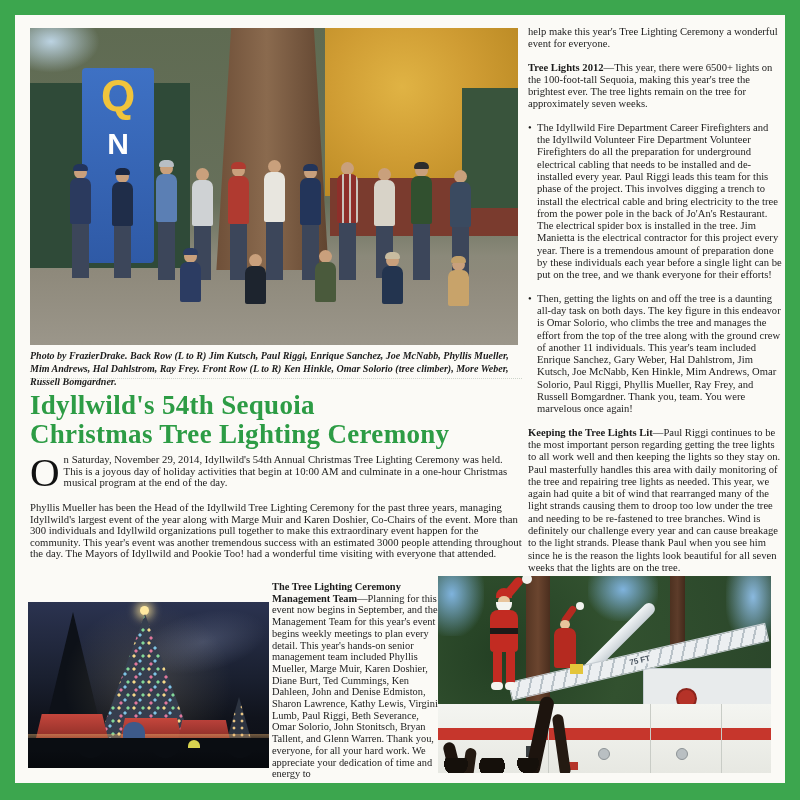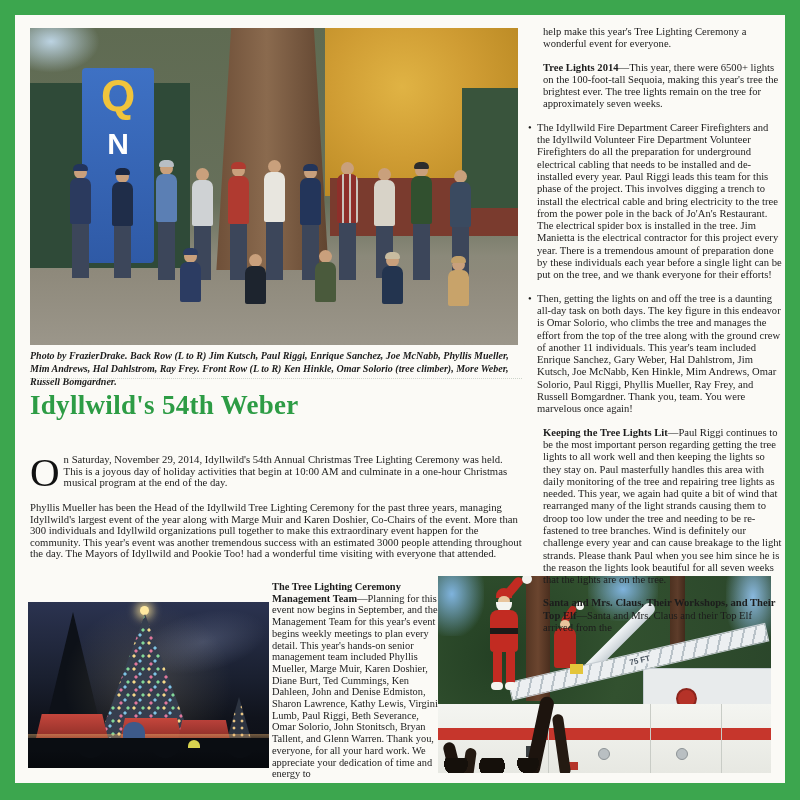--- a/index.html
+++ b/index.html
@@ -7,21 +7,21 @@
   .inner{position:absolute;left:15px;top:15px;width:770px;height:768px;background:#fbfaf6;}
   .abs{position:absolute;}
   .photo{position:absolute;overflow:hidden;background:#777;}
   
   .caption{position:absolute;left:30px;top:349px;width:490px;font-size:10px;font-style:italic;font-weight:bold;color:#1b1b1b;line-height:13px;}
   .rule{position:absolute;left:30px;top:378px;width:492px;border-top:1px dotted #b9c3b6;opacity:.7;}
   .headline{position:absolute;left:30px;top:391px;width:500px;color:#2d9c45;font-weight:bold;font-size:27px;line-height:29px;letter-spacing:.3px;}
   .bodytext{position:absolute;color:#1c1c1c;font-size:10.7px;line-height:11.6px;}
   .dropcap{float:left;font-size:41px;line-height:33px;padding:2px 4px 0 0;font-weight:normal;color:#111;}
   .rcol{position:absolute;left:528px;top:26px;width:254px;color:#1c1c1c;font-size:10.6px;line-height:12.3px;}
-  .rcol p{margin:0 0 11px 15px;}
+  .rcol p{margin:0 0 11px 0;}
   .rcol ul{margin:0 0 11px 0;padding:0;list-style:none;}
   .rcol li{position:relative;padding-left:9px;margin:0 0 11px 0;}
   .rcol li:before{content:"•";position:absolute;left:0;top:0;}
   .mcol{position:absolute;left:272px;top:581px;width:172px;color:#1c1c1c;font-size:10.4px;line-height:11.7px;}
   b.lead{font-weight:bold;}
   
   .person{position:absolute;}
   .person .head{position:absolute;left:4px;top:0;width:13px;height:13px;border-radius:50%;background:#c9a07c;}
   .person .cap{position:absolute;left:3px;top:-2px;width:15px;height:7px;border-radius:7px 7px 2px 2px;}
   .person .torso{position:absolute;left:0;top:12px;width:21px;border-radius:7px 7px 2px 2px;}
@@ -133,21 +133,22 @@
       <div class="head"></div>
       <div class="cap" style="background:#c2a06a;"></div>
       <div class="torso" style="height:36px;background:#c8a36a;"></div>
     </div>
 </div>
 
 <div class="caption">Photo by FrazierDrake. Back Row (L to R) Jim Kutsch, Paul Riggi, Enrique Sanchez, Joe McNabb, Phyllis Mueller, Mim Andrews, Hal Dahlstrom, Ray Frey. Front Row (L to R) Ken Hinkle, Omar Solorio (tree climber), More Weber, Russell Bomgardner.</div>
 <div class="rule"></div>
 
 <div class="headline">
-  <div>Idyllwild's 54th Weber</div>
+  <div>Idyllwild's 54th Sequoia</div>
+  <div>Christmas Tree Lighting Ceremony</div>
 </div>
 
 <div class="bodytext" style="left:30px;top:454px;width:494px;">
   <span class="dropcap">O</span><span>n Saturday, November 29, 2014, Idyllwild's 54th Annual Christmas Tree Lighting Ceremony was held. This is a joyous day of holiday activities that begin at 10:00 AM and culminate in a one-hour Christmas musical program at the end of the day.</span>
 </div>
 
 <div class="bodytext" style="left:30px;top:502px;width:496px;">Phyllis Mueller has been the Head of the Idyllwild Tree Lighting Ceremony for the past three years, managing Idyllwild's largest event of the year along with Marge Muir and Karen Doshier, Co-Chairs of the event. More than 300 individuals and Idyllwild organizations pull together to make this extraordinary event happen for the community. This year's event was another tremendous success with an estimated 3000 people attending throughout the day. The Mayors of Idyllwild and Pookie Too! had a wonderful time visiting with everyone that attended.</div>
 
 <div class="photo" style="left:28px;top:602px;width:241px;height:166px;background:linear-gradient(180deg,#2b3350 0%,#1a2030 45%,#10131c 70%,#0a0c12 100%);">
   <div class="abs" style="left:110px;top:10px;width:130px;height:60px;background:radial-gradient(ellipse at 50% 50%,rgba(130,140,170,.35),rgba(130,140,170,0) 70%);transform:rotate(-12deg);"></div>
@@ -213,20 +214,19 @@
 
   <div class="abs" style="left:95px;top:120px;width:14px;height:80px;background:#1d140e;transform:rotate(12deg);border-radius:7px;"></div>
   <div class="abs" style="left:118px;top:138px;width:11px;height:62px;background:#241a12;transform:rotate(-8deg);border-radius:6px;"></div>
   <div class="abs" style="left:8px;top:166px;width:12px;height:34px;background:#1d140e;transform:rotate(-14deg);border-radius:6px;"></div>
   <div class="abs" style="left:26px;top:172px;width:11px;height:30px;background:#241a12;transform:rotate(8deg);border-radius:6px;"></div>
   <div class="abs" style="left:0;top:182px;width:120px;height:15px;background:radial-gradient(circle 12px at 15% 6px,#15100b 98%,transparent),radial-gradient(circle 13px at 45% 8px,#15100b 98%,transparent),radial-gradient(circle 11px at 75% 5px,#15100b 98%,transparent);"></div>
 </div>
 
 <div class="rcol">
   <p>help make this year's Tree Lighting Ceremony a wonderful event for everyone.</p>
-  <p><b class="lead">Tree Lights 2014</b><span>—This year, there were 6500+ lights on the 100-foot-tall Sequoia, making this year's tree the brightest ever. The tree lights remain on the tree for approximately seven weeks.</span></p>
+  <p><b class="lead">Tree Lights 2012</b><span>—This year, there were 6500+ lights on the 100-foot-tall Sequoia, making this year's tree the brightest ever. The tree lights remain on the tree for approximately seven weeks.</span></p>
   <ul>
     <li>The Idyllwild Fire Department Career Firefighters and the Idyllwild Volunteer Fire Department Volunteer Firefighters do all the preparation for underground electrical cabling that needs to be installed and de-installed every year. Paul Riggi leads this team for this phase of the project. This involves digging a trench to install the electrical cable and bring electricity to the tree from the power pole in the back of Jo'An's Restaurant. The electrical spider box is installed in the tree. Jim Manietta is the electrical contractor for this project every year. There is a tremendous amount of preparation done by these individuals each year before a single light can be put on the tree, and we thank everyone for their efforts!</li>
     <li>Then, getting the lights on and off the tree is a daunting all-day task on both days. The key figure in this endeavor is Omar Solorio, who climbs the tree and manages the effort from the top of the tree along with the ground crew of another 11 individuals. This year's team included Enrique Sanchez, Gary Weber, Hal Dahlstrom, Jim Kutsch, Joe McNabb, Ken Hinkle, Mim Andrews, Omar Solorio, Paul Riggi, Phyllis Mueller, Ray Frey, and Russell Bomgardner. Thank you, team. You were marvelous once again!</li>
   </ul>
   <p><b class="lead">Keeping the Tree Lights Lit</b><span>—Paul Riggi continues to be the most important person regarding getting the tree lights to all work well and then keeping the lights so they stay on. Paul masterfully handles this area with daily monitoring of the tree and repairing tree lights as needed. This year, we again had quite a bit of wind that rearranged many of the light strands causing them to droop too low under the tree and needing to be re-fastened to tree branches. Wind is definitely our challenge every year and can cause breakage to the light strands. Please thank Paul when you see him since he is the reason the lights look beautiful for all seven weeks that the lights are on the tree.</span></p>
-  <p><b class="lead">Santa and Mrs. Claus, Their Workshops, and Their Top Elf</b><span>—Santa and Mrs. Claus and their Top Elf arrived from the</span></p>
 </div>
 
 </body></html>

